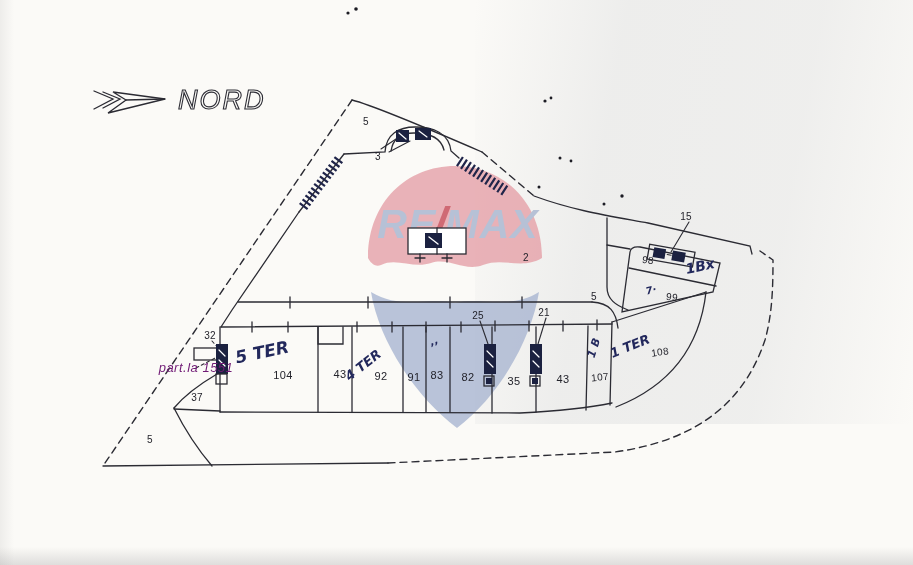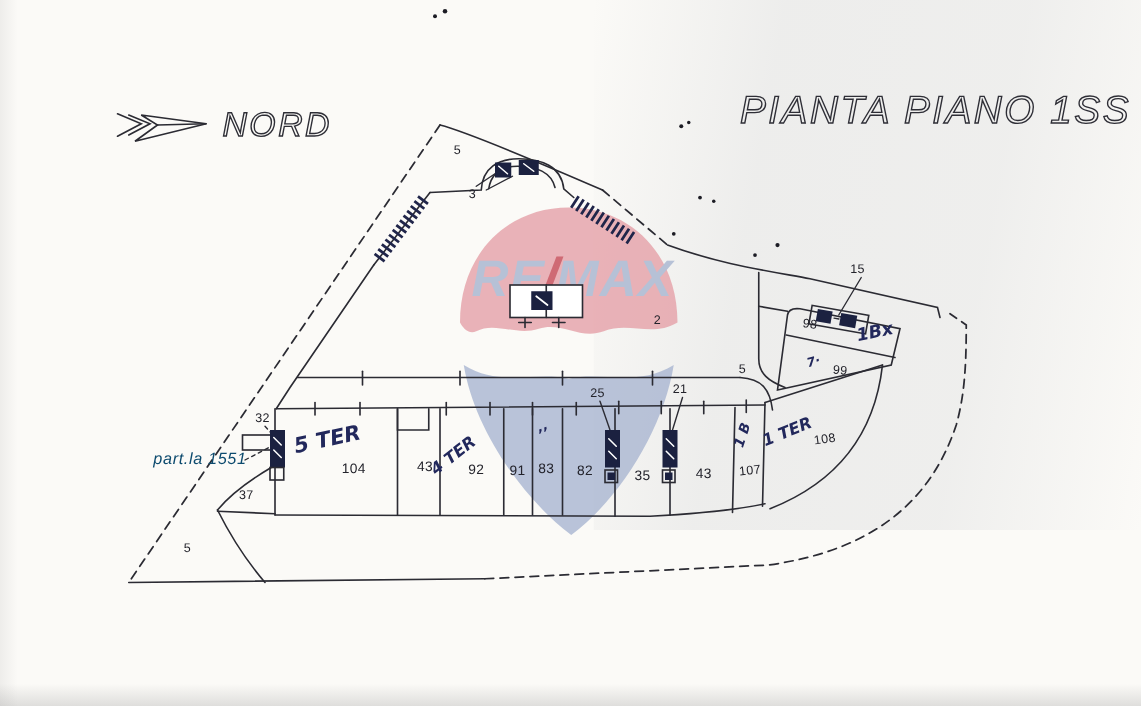--- a/index.html
+++ b/index.html
@@ -22,21 +22,21 @@
   #page-title{left:592px;top:70px;font-size:31px;}
   #nord-label{left:178px;top:85px;font-size:27px;}
 
   #remax-text{position:absolute;z-index:2;left:368px;top:194px;width:180px;text-align:center;
     font-weight:bold;font-style:italic;font-size:41px;letter-spacing:1px;color:#b6c1d6;white-space:nowrap;}
   #remax-text .slash{color:#cf6a74;font-size:48px;position:relative;top:3px;margin:0 -3px;}
 
   .lbl{position:absolute;z-index:4;font-size:11px;color:#23232b;white-space:nowrap;
        transform:translate(-50%,-50%);letter-spacing:0.3px;}
   .sm{font-size:10px;}
-  .parcel{font-style:italic;font-size:13px;letter-spacing:0.5px;color:#0c4a6e;}
+  .parcel{font-style:italic;font-size:13px;letter-spacing:0.5px;color:#701a75;margin-left:36px;}
   .hand{position:absolute;z-index:4;font-family:"DejaVu Sans",sans-serif;font-style:italic;font-weight:600;
         color:#22285c;white-space:nowrap;}
 </style>
 </head>
 <body>
 
 <div id="stage">
 
   <div class="shade-band"></div>
   <div class="shade-bottom"></div>
@@ -197,21 +197,20 @@
           <circle cx="551" cy="98" r="1.4"></circle>
         <circle cx="560" cy="158" r="1.5"></circle>
           <circle cx="571" cy="161" r="1.4"></circle>
         <circle cx="539" cy="187" r="1.5"></circle>
           <circle cx="604" cy="204" r="1.5"></circle>
         <circle cx="622" cy="196" r="1.7"></circle>
       </g>
     </g>
   </svg>
 
-  <div id="page-title" class="hollow">PIANTA PIANO 1SS</div>
   <div id="nord-label" class="hollow">NORD</div>
 
   <span class="lbl sm" style="left:366px;top:121px">5</span>
   <span class="lbl sm" style="left:378px;top:156px">3</span>
   <span class="lbl sm" style="left:526px;top:257px">2</span>
   <span class="lbl sm" style="left:594px;top:296px">5</span>
   <span class="lbl sm" style="left:150px;top:439px">5</span>
   <span class="lbl sm" style="left:197px;top:397px">37</span>
   <span class="lbl sm" style="left:210px;top:335px">32</span>
   <span class="lbl sm" style="left:478px;top:315px">25</span>

